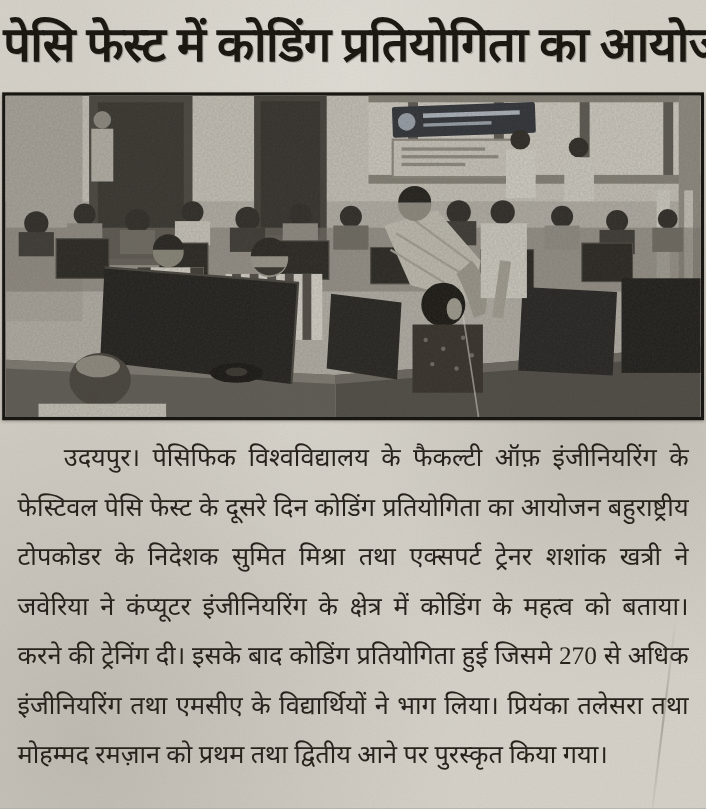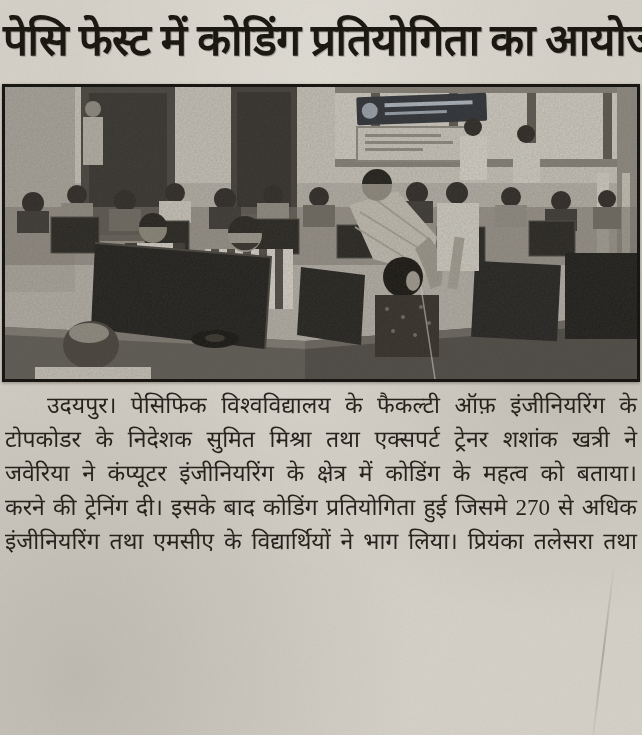--- a/index.html
+++ b/index.html
@@ -40,21 +40,21 @@
     box-shadow:0 1px 3px rgba(40,38,32,.4);
   }
   .photo svg{display:block;width:100%;height:100%;}
   .article{
     position:absolute;left:5px;right:5px;top:389px;
     color:#221e17;
     font-size:23px;
     line-height:34px;
   }
   .line{
-    margin:0;height:34px;
+    margin:11px;height:34px;
     text-align:justify;
     -moz-text-align-last:justify;
     text-align-last:justify;
     white-space:nowrap;
   }
   .line.first{text-indent:42px;}
   .line.last{text-align-last:left;-moz-text-align-last:left;}
   .crease{
     position:absolute;top:560px;right:38px;width:2px;height:190px;
     background:linear-gradient(to bottom, rgba(150,145,135,0), rgba(140,135,125,.55), rgba(150,145,135,0));
@@ -237,24 +237,26 @@
       </g>
 
       <line x1="416" y1="200" x2="430" y2="292" stroke="#d9d6cc" stroke-width="1.5" opacity="0.6"></line>
 
       <rect x="0" y="0" width="632" height="292" filter="url(#photoGrain)" opacity="0.45"></rect>
     </svg>
   </figure>
 
   <div class="article">
     <p class="line first">उदयपुर। पेसिफिक विश्वविद्यालय के फैकल्टी ऑफ़ इंजीनियरिंग के</p>
+    <p class="line">फेस्टिवल पेसि फेस्ट के दूसरे दिन कोडिंग प्रतियोगिता का आयोजन बहुराष्ट्रीय</p>
     <p class="line">टोपकोडर के निदेशक सुमित मिश्रा तथा एक्सपर्ट ट्रेनर शशांक खत्री ने</p>
     <p class="line">जवेरिया ने कंप्यूटर इंजीनियरिंग के क्षेत्र में कोडिंग के महत्व को बताया।</p>
     <p class="line">करने की ट्रेनिंग दी। इसके बाद कोडिंग प्रतियोगिता हुई जिसमे 270 से अधिक</p>
     <p class="line">इंजीनियरिंग तथा एमसीए के विद्यार्थियों ने भाग लिया। प्रियंका तलेसरा तथा</p>
+    <p class="line last">मोहम्मद रमज़ान को प्रथम तथा द्वितीय आने पर पुरस्कृत किया गया।</p>
   </div>
 
   <div class="crease"></div>
 
   <svg class="paper-grain" aria-hidden="true">
     <defs>
       <filter id="paperNoise" x="0" y="0" width="100%" height="100%">
         <feTurbulence type="fractalNoise" baseFrequency="0.8" numOctaves="3" stitchTiles="stitch"></feTurbulence>
         <feColorMatrix type="matrix" values="0 0 0 0 0.22  0 0 0 0 0.21  0 0 0 0 0.18  0 0 0 0.22 0"></feColorMatrix>
       </filter>

